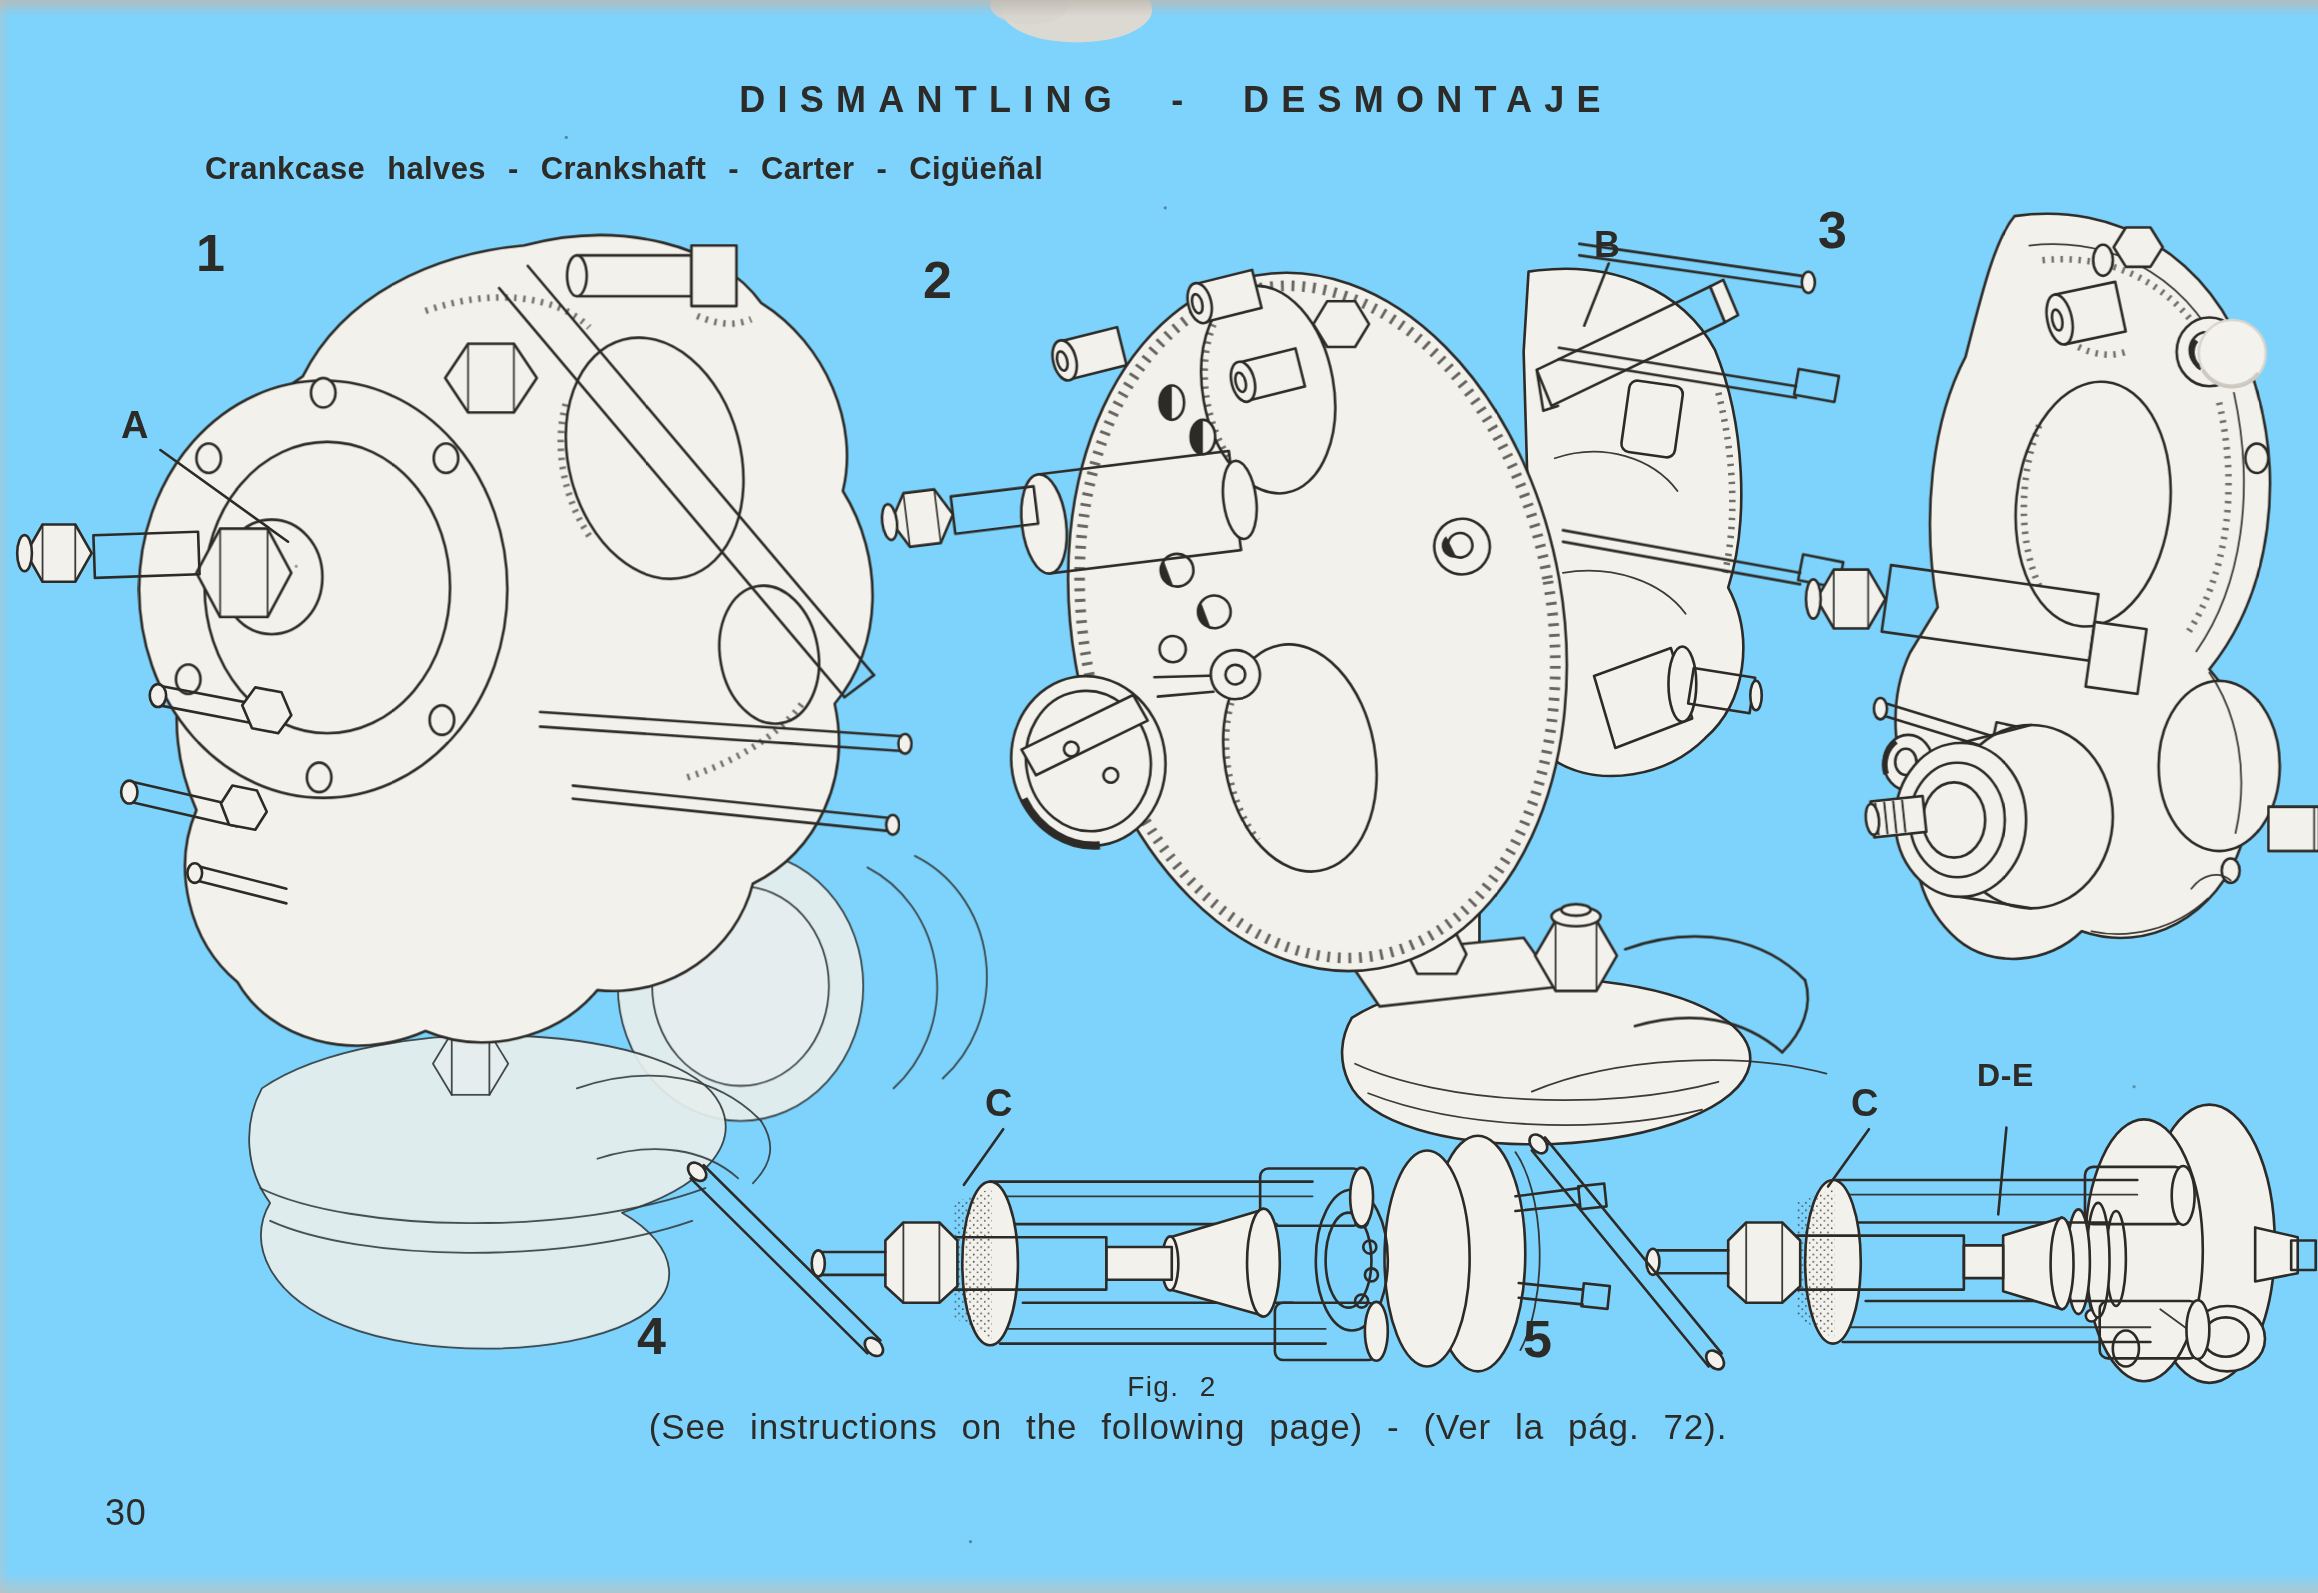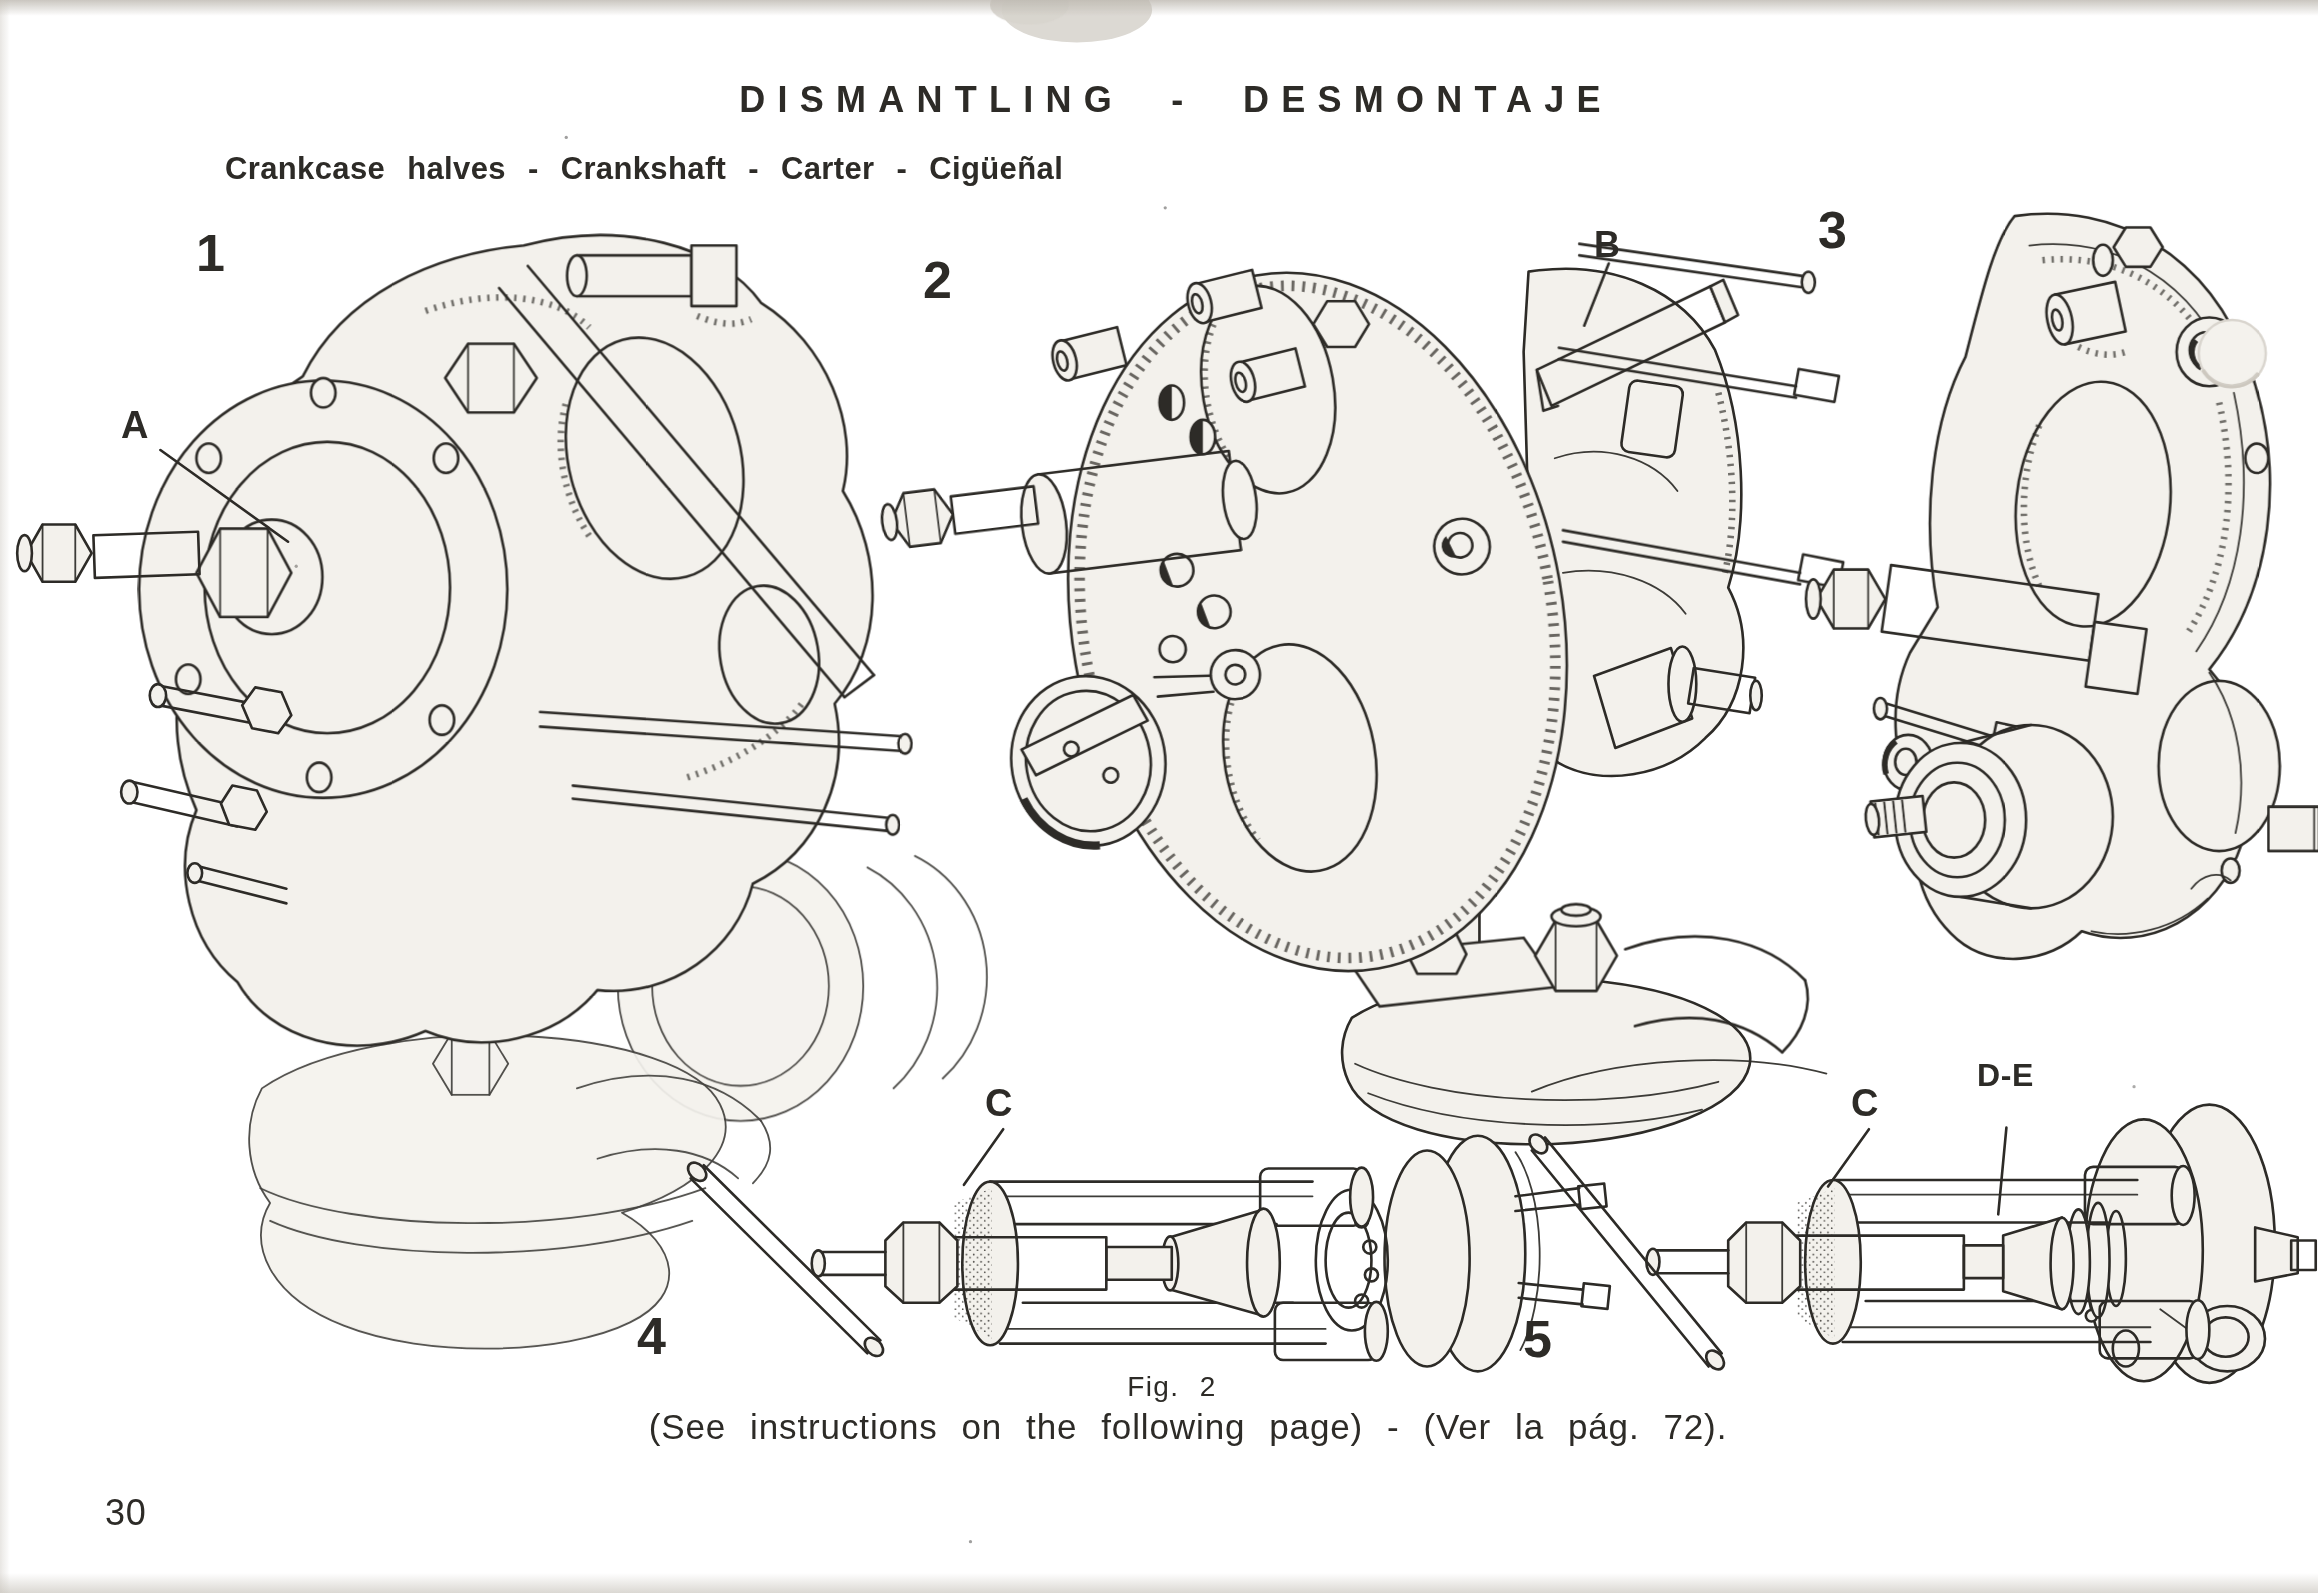--- a/index.html
+++ b/index.html
@@ -1,31 +1,31 @@
 <!DOCTYPE html>
 <html style="font-size:13px"><head>
 <meta charset="utf-8">
 <style>
   html,body{margin:0;padding:0;background:#8a8780;}
   #page{
     position:relative;
     width:2319px;height:1594px;
-    background:#ffffff;
+    background:#7dd3fc;
     overflow:hidden;
     font-family:"Liberation Sans", sans-serif;
     color:#2d2b27;
   }
   .t{position:absolute;white-space:nowrap;color:#2d2b27;}
   .title{
     top:79px;left:1176px;transform:translateX(-50%);
     font-size:36px;font-weight:700;letter-spacing:.34em;word-spacing:.7em;
   }
   .subtitle{
     top:151px;left:205px;
-    font-size:31px;font-weight:700;letter-spacing:.012em;word-spacing:.42em;margin-left:20px;
+    font-size:31px;font-weight:700;letter-spacing:.012em;word-spacing:.42em;
   }
   .fignum{font-size:52px;font-weight:700;}
   .plabel{font-size:38px;font-weight:700;letter-spacing:.02em;}
   .figcap{top:1371px;left:1172px;transform:translateX(-50%);font-size:28px;letter-spacing:.05em;word-spacing:.4em;}
   .note{top:1407px;left:1188px;transform:translateX(-50%);font-size:35px;letter-spacing:.025em;word-spacing:.38em;}
   .pagenum{top:1492px;left:105px;font-size:36px;letter-spacing:.02em;}
   svg{position:absolute;inset:0;}
   .ln{fill:none;stroke:#2d2b27;stroke-width:3.2;stroke-linecap:round;stroke-linejoin:round;}
   .ln2{fill:none;stroke:#2d2b27;stroke-width:2.2;stroke-linecap:round;stroke-linejoin:round;opacity:.92;}
   .fp{fill:#f3f1ec;}

